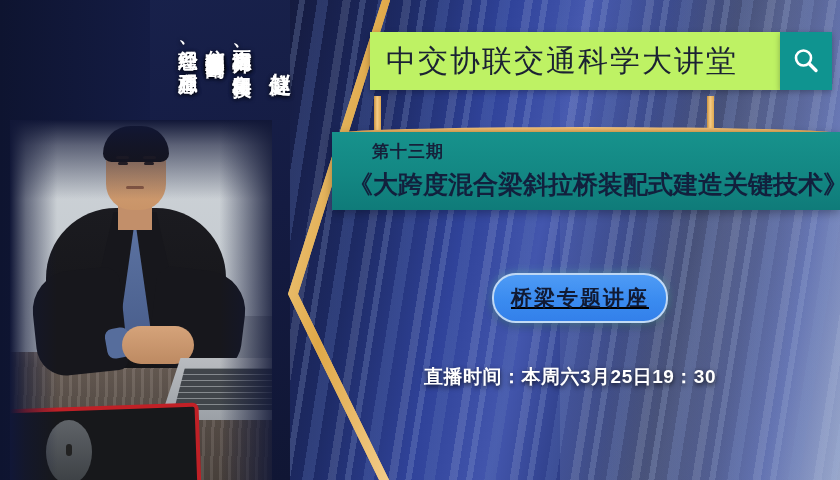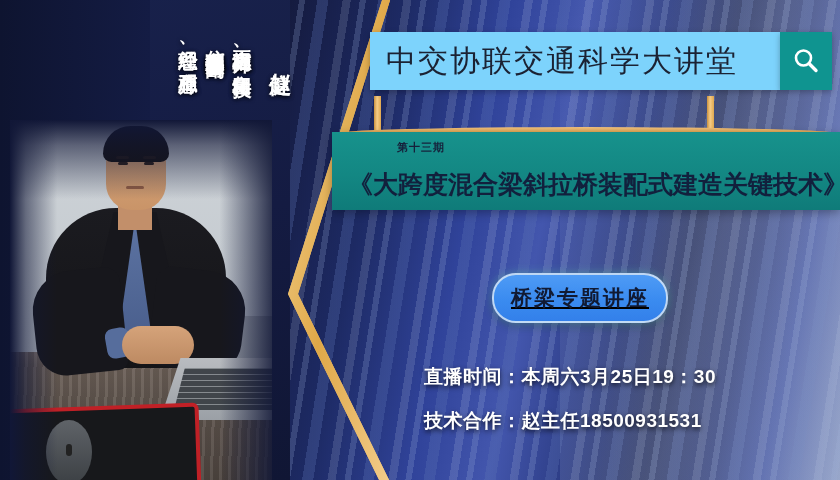--- a/index.html
+++ b/index.html
@@ -113,21 +113,21 @@
 
   
   .legs{position:absolute;left:350px;top:96px;width:470px;height:36px;}
   .leg{position:absolute;top:0;width:7px;height:36px;
     background:linear-gradient(90deg,#c9913f,#f6cc86 45%,#e0a84e);}
   .leg.a{left:24px;}
   .leg.b{left:357px;}
 
   .titlebar{
     position:absolute;left:370px;top:32px;width:410px;height:58px;
-    background:#7dd3fc;display:flex;align-items:center;
+    background:#bef264;display:flex;align-items:center;
     box-shadow:0 2px 6px rgba(0,0,0,.28);
   }
   .titlebar span{
     color:#1b2233;font-size:30px;font-weight:500;letter-spacing:2px;
     padding-left:16px;white-space:nowrap;
   }
   .searchbox{
     position:absolute;left:780px;top:32px;width:52px;height:58px;
     background:#0f9490;display:flex;align-items:center;justify-content:center;
     box-shadow:0 2px 6px rgba(0,0,0,.28);
@@ -139,21 +139,21 @@
     background:linear-gradient(180deg,#17928c 0%,#138783 55%,#0f7b79 100%);
     box-shadow:0 3px 9px rgba(0,0,0,.3);
   }
   .subpanel-top{
     position:absolute;left:332px;top:127px;width:508px;height:7px;
     background:linear-gradient(180deg,#f2c27e,#d79c44);
     border-radius:50% 50% 0 0/100% 100% 0 0;
   }
   .issue{
     position:absolute;left:372px;top:140px;color:#16203a;
-    font-size:11px;font-weight:bold;letter-spacing:1px;white-space:nowrap;margin-left:25px;
+    font-size:17px;font-weight:bold;letter-spacing:1px;white-space:nowrap;
   }
   .lecture{
     position:absolute;left:348px;top:168px;color:#12203d;
     font-size:25px;font-weight:bold;letter-spacing:0px;white-space:nowrap;
   }
 
   
   .pill{
     position:absolute;left:492px;top:273px;width:172px;height:46px;
     border-radius:24px;background:linear-gradient(180deg,#4e9bf5 0%,#3a8bf0 55%,#3380ea 100%);
@@ -244,15 +244,14 @@
   <div class="subpanel-top"></div>
   <div class="subpanel"></div>
   <div class="issue">第十三期</div>
   <div class="lecture">《大跨度混合梁斜拉桥装配式建造关键技术》</div>
 
   <div class="pill">
     <span>桥梁专题讲座</span>
   </div>
 
   <div class="info info-1">直播时间：本周六3月25日19：30</div>
-  <div class="info info-2">技术合作：赵主任18500931531</div>
 
 </div>
 
 </body></html>

